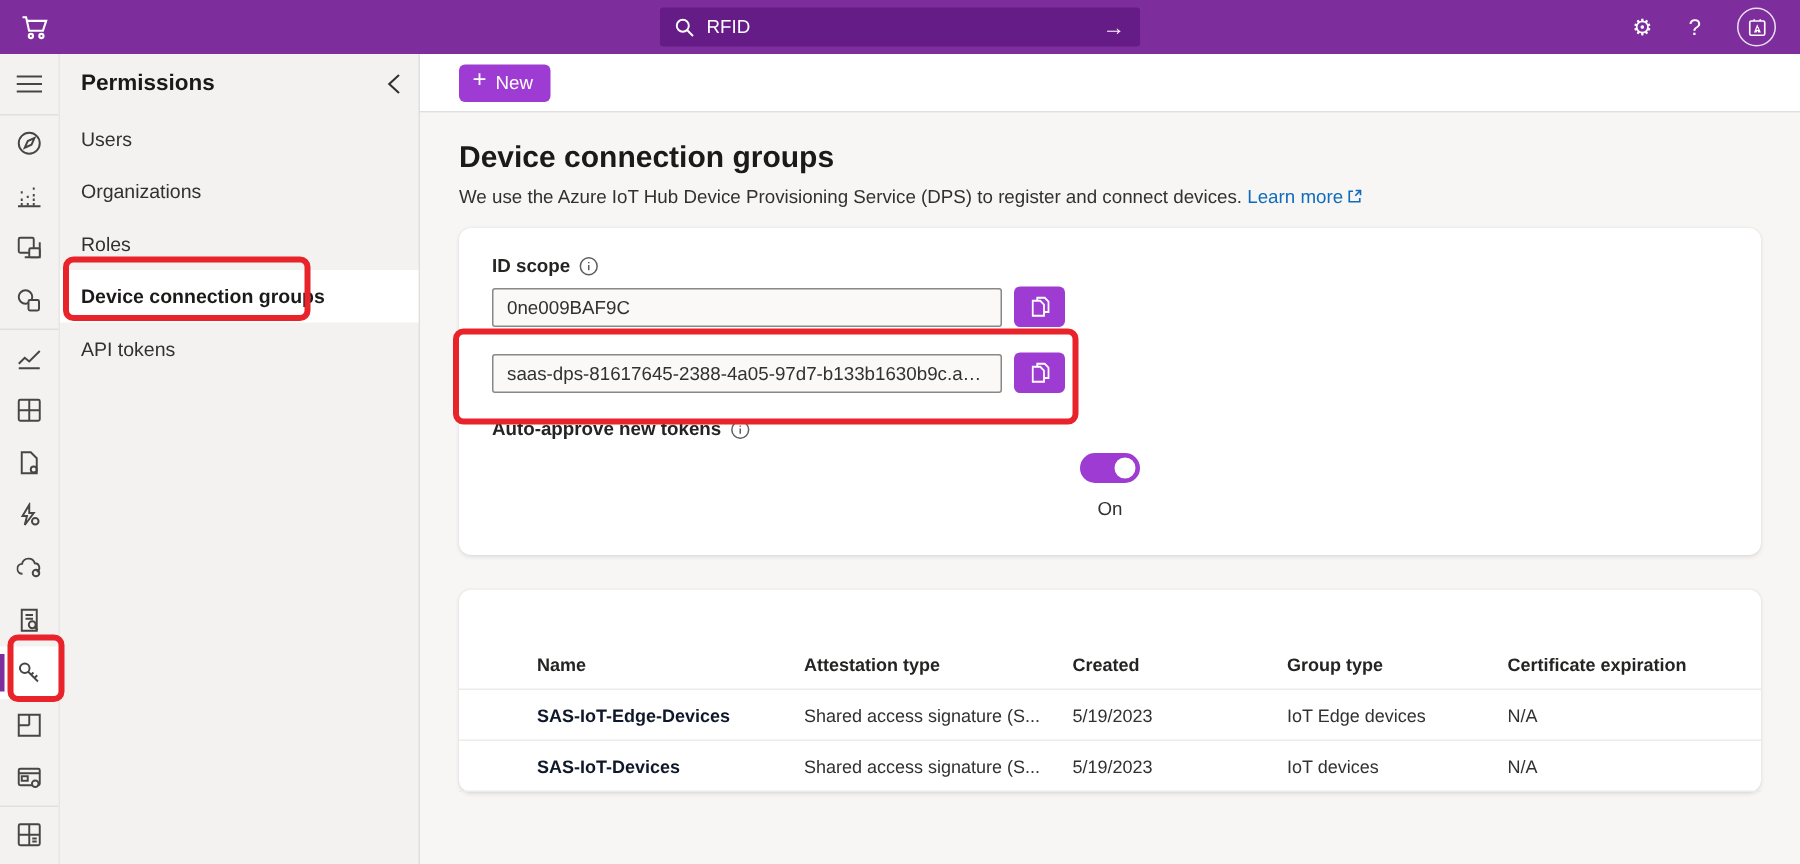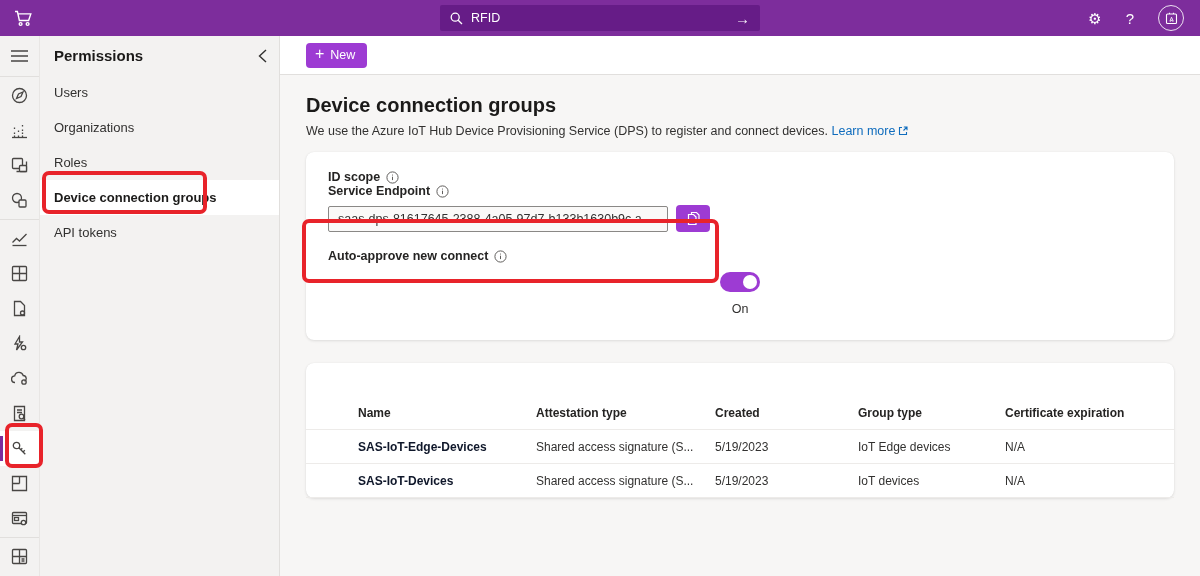--- a/index.html
+++ b/index.html
@@ -260,42 +260,42 @@
       <div class="card card1">
         <div class="fld-label">
           <span>ID scope</span>
           <span class="info-ic">
               <svg width="13" height="13" viewBox="0 0 13 13" stroke="#605e5c" fill="none" stroke-width="1">
                 <circle cx="6.5" cy="6.5" r="5.6"></circle>
                 <path d="M6.5 5.7v3.4M6.5 3.6v.9"></path>
               </svg>
             </span>
         </div>
-
-        <div class="fld-label">
-          <span>Service Endpoint</span>
-          <span class="info-ic">
-              <svg width="13" height="13" viewBox="0 0 13 13" stroke="#605e5c" fill="none" stroke-width="1">
-                <circle cx="6.5" cy="6.5" r="5.6"></circle>
-                <path d="M6.5 5.7v3.4M6.5 3.6v.9"></path>
+        <div class="fld-row">
+          <input class="fld-input" readonly="" value="0ne009BAF9C" style="">
+          <button class="copy-btn">
+            <svg width="13" height="15" viewBox="0 0 13 15" stroke="#fff" fill="none" stroke-width="1.2">
+                <path d="M4.5 3.5v-2h5l2.5 2.5v7h-2.5"></path>
+                <path d="M1.5 3.5h5L9 6v7.5H1.5z"></path>
               </svg>
-            </span>
-        </div>
+          </button>
+        </div>
+
         <div class="fld-row">
           <input class="fld-input" readonly="" value="saas-dps-81617645-2388-4a05-97d7-b133b1630b9c.azure-devic..." style="">
           <button class="copy-btn">
             <svg width="13" height="15" viewBox="0 0 13 15" stroke="#fff" fill="none" stroke-width="1.2">
                 <path d="M4.5 3.5v-2h5l2.5 2.5v7h-2.5"></path>
                 <path d="M1.5 3.5h5L9 6v7.5H1.5z"></path>
               </svg>
           </button>
         </div>
 
         <div class="fld-label">
-          <span>Auto-approve new connect</span>
+          <span>Auto-approve new tokens</span>
           <span class="info-ic">
               <svg width="13" height="13" viewBox="0 0 13 13" stroke="#605e5c" fill="none" stroke-width="1">
                 <circle cx="6.5" cy="6.5" r="5.6"></circle>
                 <path d="M6.5 5.7v3.4M6.5 3.6v.9"></path>
               </svg>
             </span>
         </div>
         <div class="toggle-row">
           <div class="toggle">
               <div class="knob"></div>

